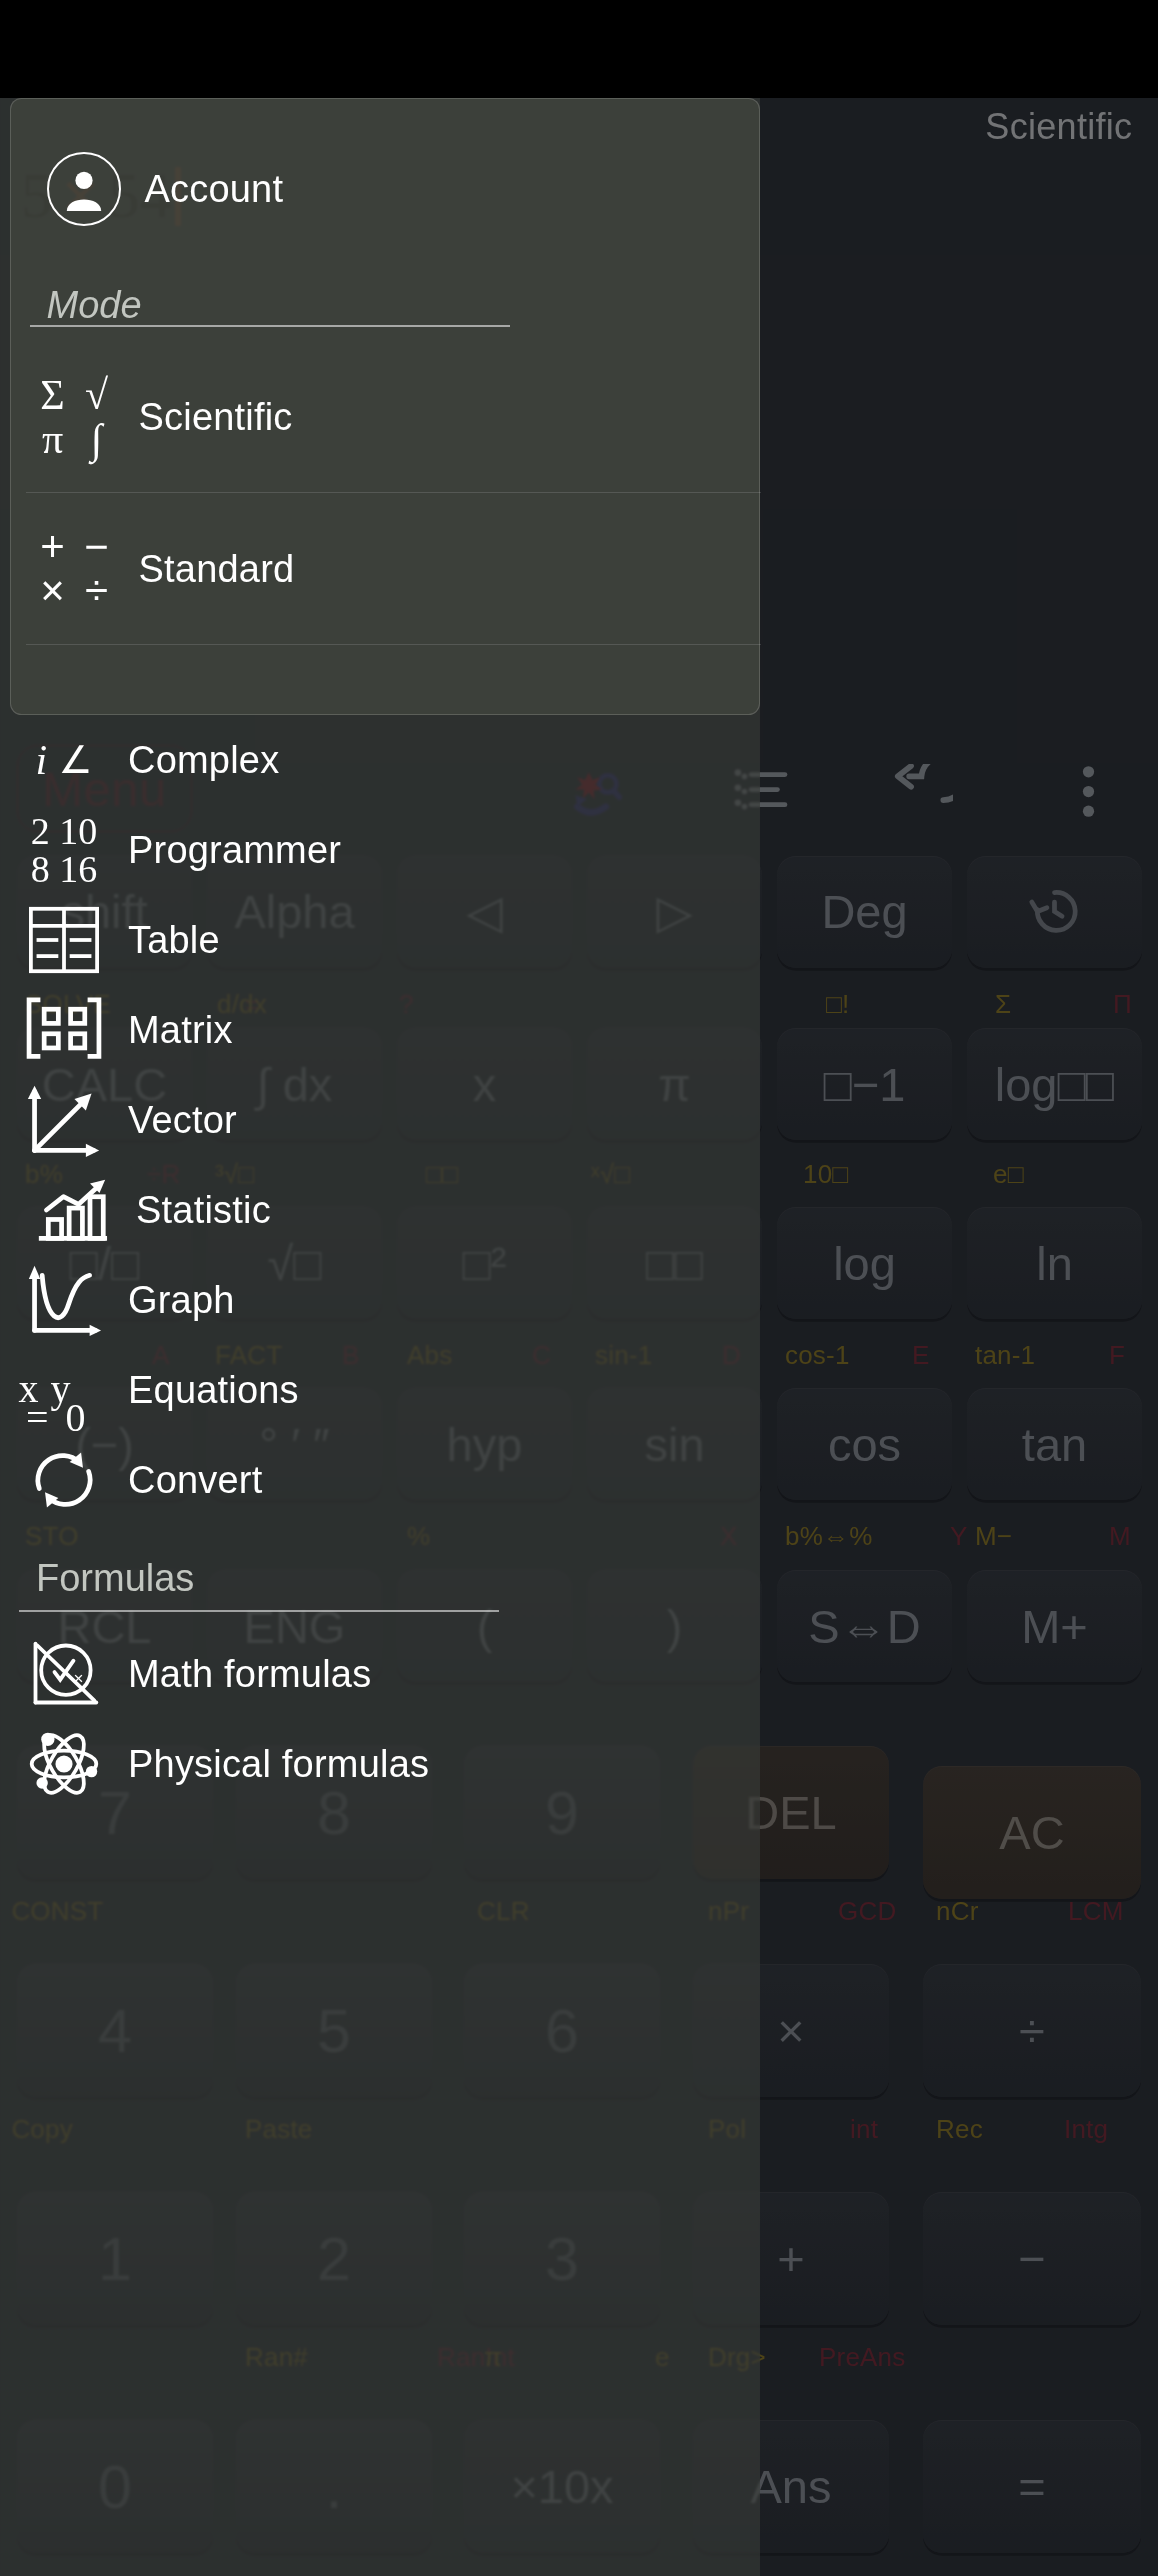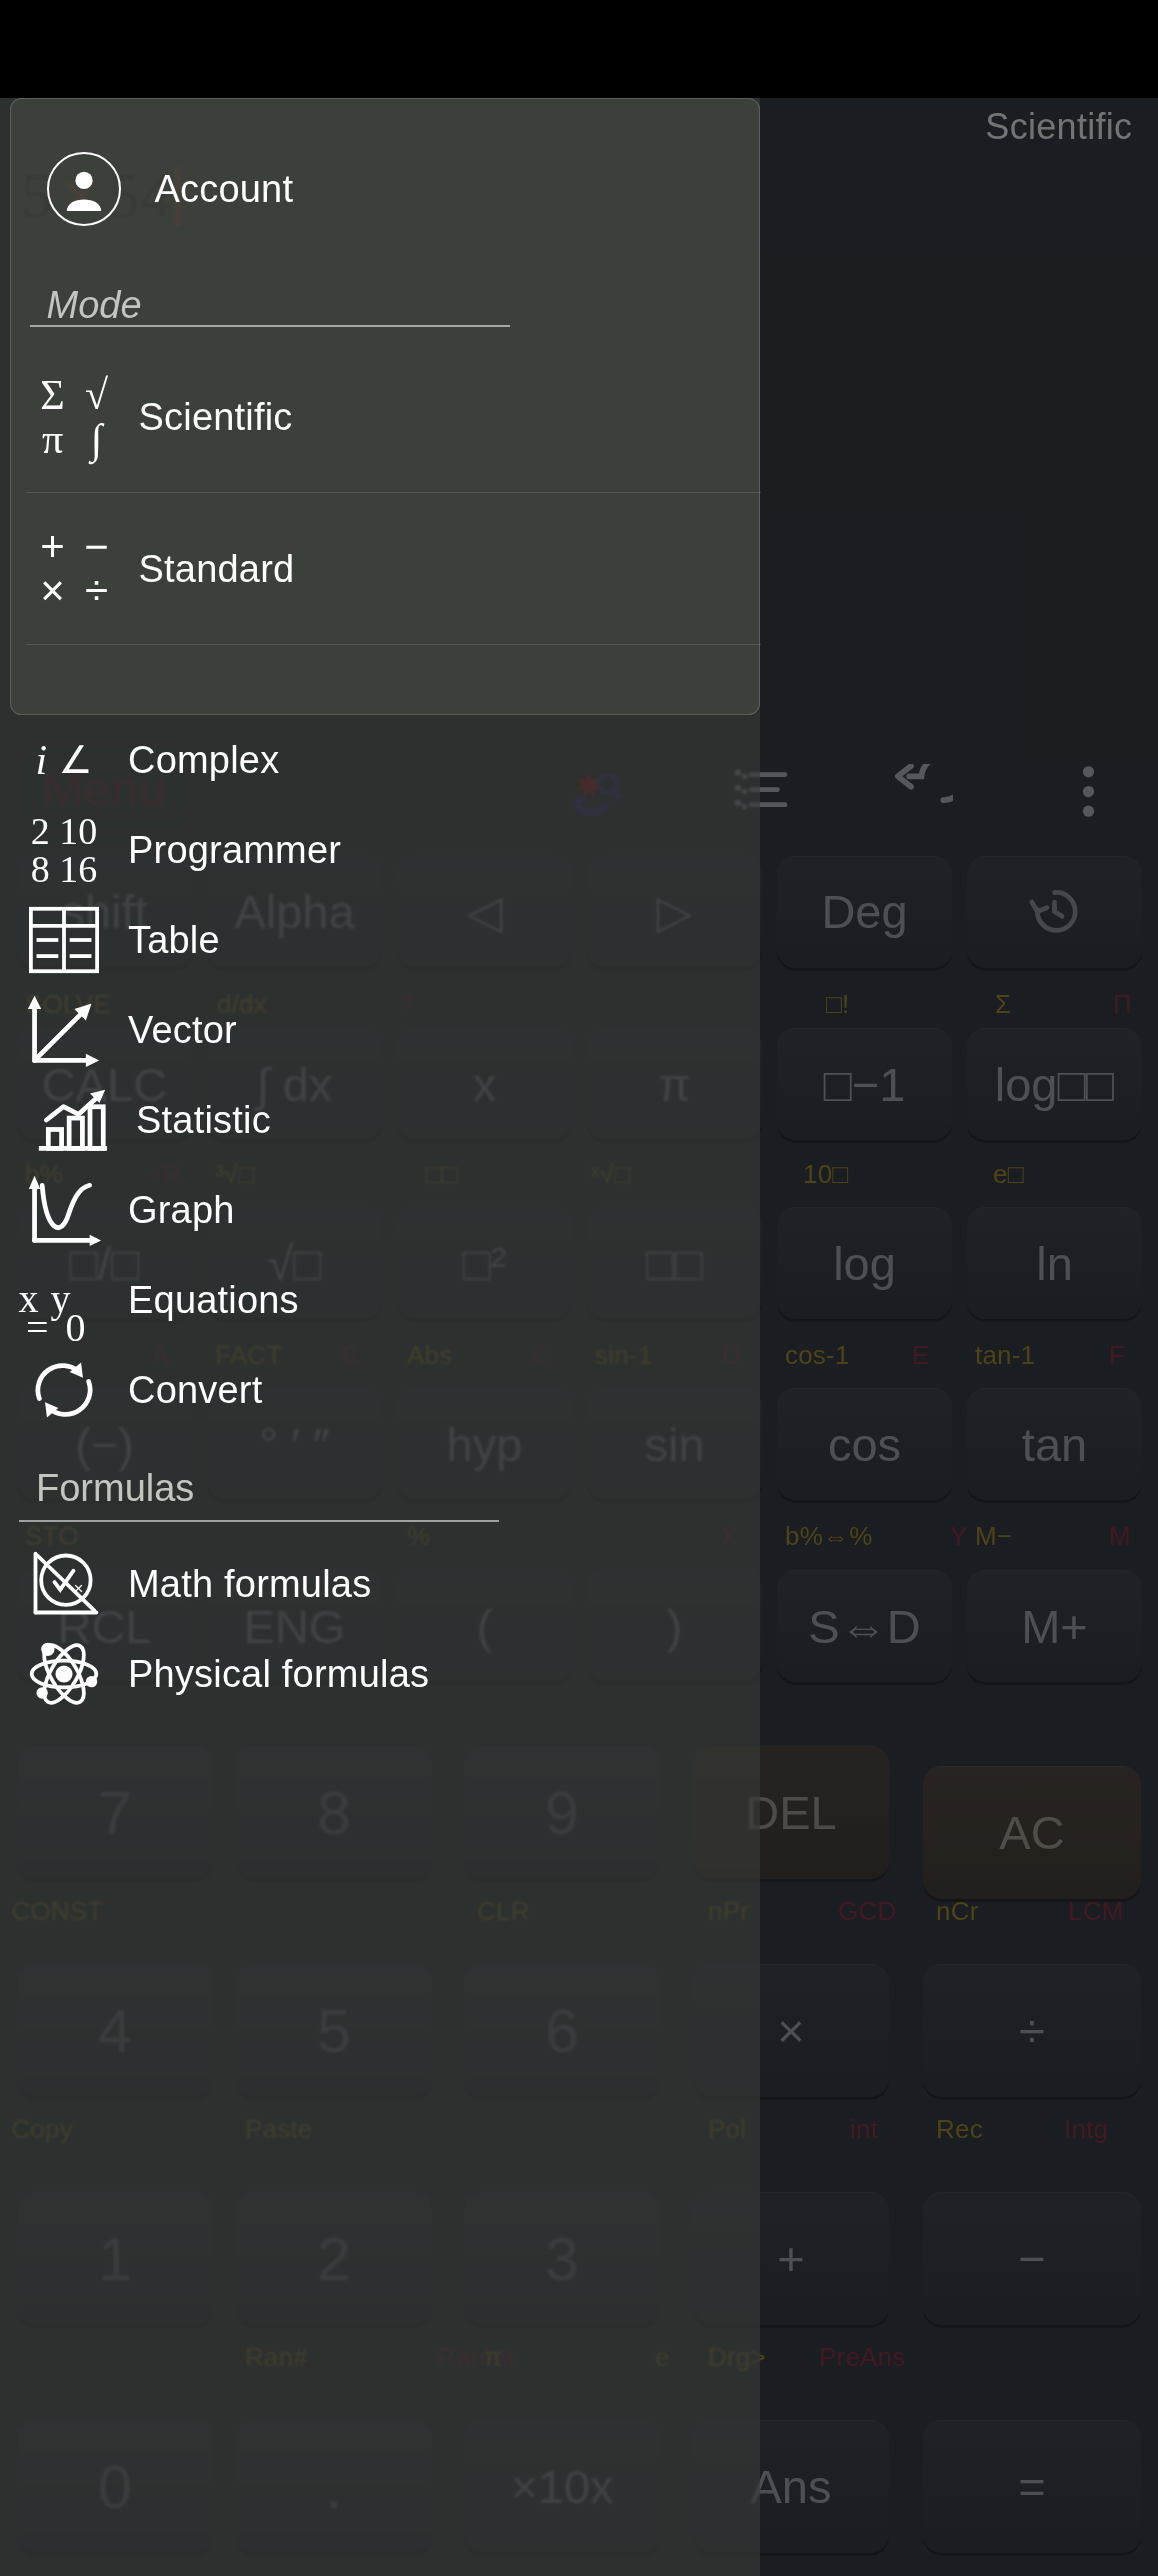--- a/index.html
+++ b/index.html
@@ -384,21 +384,21 @@
 
     <div class="drawer-card">
 
       <div class="account-row">
         <div class="avatar">
           <svg width="42" height="44" viewBox="0 0 44 46">
             <circle cx="22" cy="14" r="9" fill="#fff"></circle>
             <path d="M4 46 C4 30 40 30 40 46 Z" fill="#fff"></path>
           </svg>
         </div>
-        <div class="d-label" style="margin-left:34px;">Account</div>
+        <div class="d-label" style="margin-left:24px;">Account</div>
       </div>
 
       <div class="section-title" style="top:185px;font-style:italic;">Mode</div>
       <div class="section-rule" style="top:226px;"></div>
 
       <div class="mode-list">
 
         <div class="d-item">
           <div class="d-icon">
             <div style="display:grid;grid-template-columns:44px 44px;grid-template-rows:44px 44px;font-size:42px;line-height:44px;text-align:center;font-family:'Liberation Serif',serif;">
@@ -458,20 +458,33 @@
             <line x1="4" y1="22" x2="74" y2="22" stroke="#fff" stroke-width="4"></line>
             <line x1="10" y1="37" x2="33" y2="37" stroke="#fff" stroke-width="4"></line>
             <line x1="45" y1="37" x2="68" y2="37" stroke="#fff" stroke-width="4"></line>
             <line x1="10" y1="54" x2="33" y2="54" stroke="#fff" stroke-width="4"></line>
             <line x1="45" y1="54" x2="68" y2="54" stroke="#fff" stroke-width="4"></line>
           </svg>
         </div>
         <div class="d-label">Table</div>
       </div>
 
+      <div class="d-item" style="height:90px;">
+        <div class="d-icon">
+          <svg class="icon-svg" width="82" height="68" viewBox="0 0 86 72">
+            <path d="M18 4 L6 4 L6 64 L18 64" stroke="#fff" stroke-width="5" fill="none"></path>
+            <path d="M68 4 L80 4 L80 64 L68 64" stroke="#fff" stroke-width="5" fill="none"></path>
+            <rect x="22" y="14" width="15" height="15" stroke="#fff" stroke-width="5" fill="none"></rect>
+            <rect x="50" y="14" width="15" height="15" stroke="#fff" stroke-width="5" fill="none"></rect>
+            <rect x="22" y="40" width="15" height="15" stroke="#fff" stroke-width="5" fill="none"></rect>
+            <rect x="50" y="40" width="15" height="15" stroke="#fff" stroke-width="5" fill="none"></rect>
+          </svg>
+        </div>
+        <div class="d-label">Matrix</div>
+      </div>
 
       <div class="d-item" style="height:90px;">
         <div class="d-icon">
           <svg class="icon-svg" width="82" height="76" viewBox="0 0 86 80">
             <g stroke="#fff" stroke-width="5" fill="none" stroke-linecap="round">
               <line x1="12" y1="72" x2="12" y2="10"></line>
               <line x1="12" y1="72" x2="74" y2="72"></line>
               <line x1="12" y1="72" x2="66" y2="18"></line>
             </g>
             <path d="M12 4 L5 18 L19 18 Z" fill="#fff"></path>

